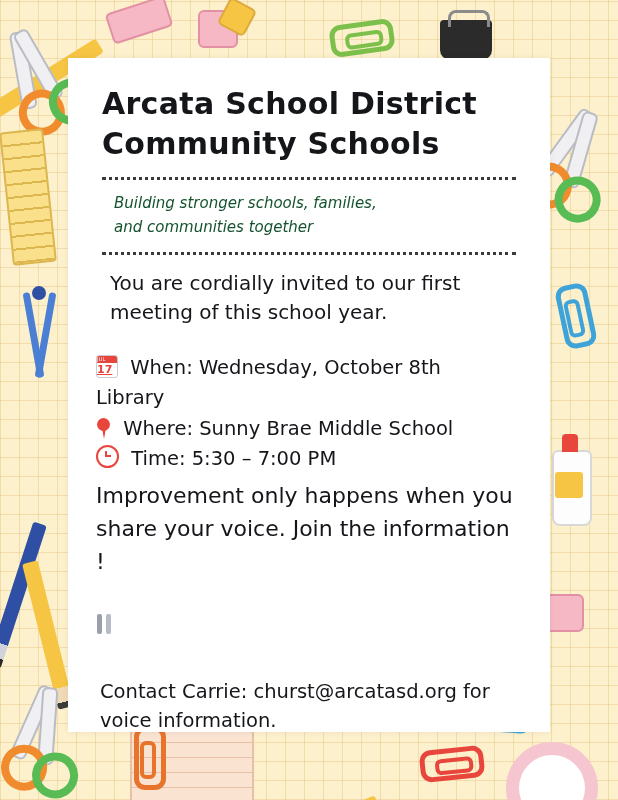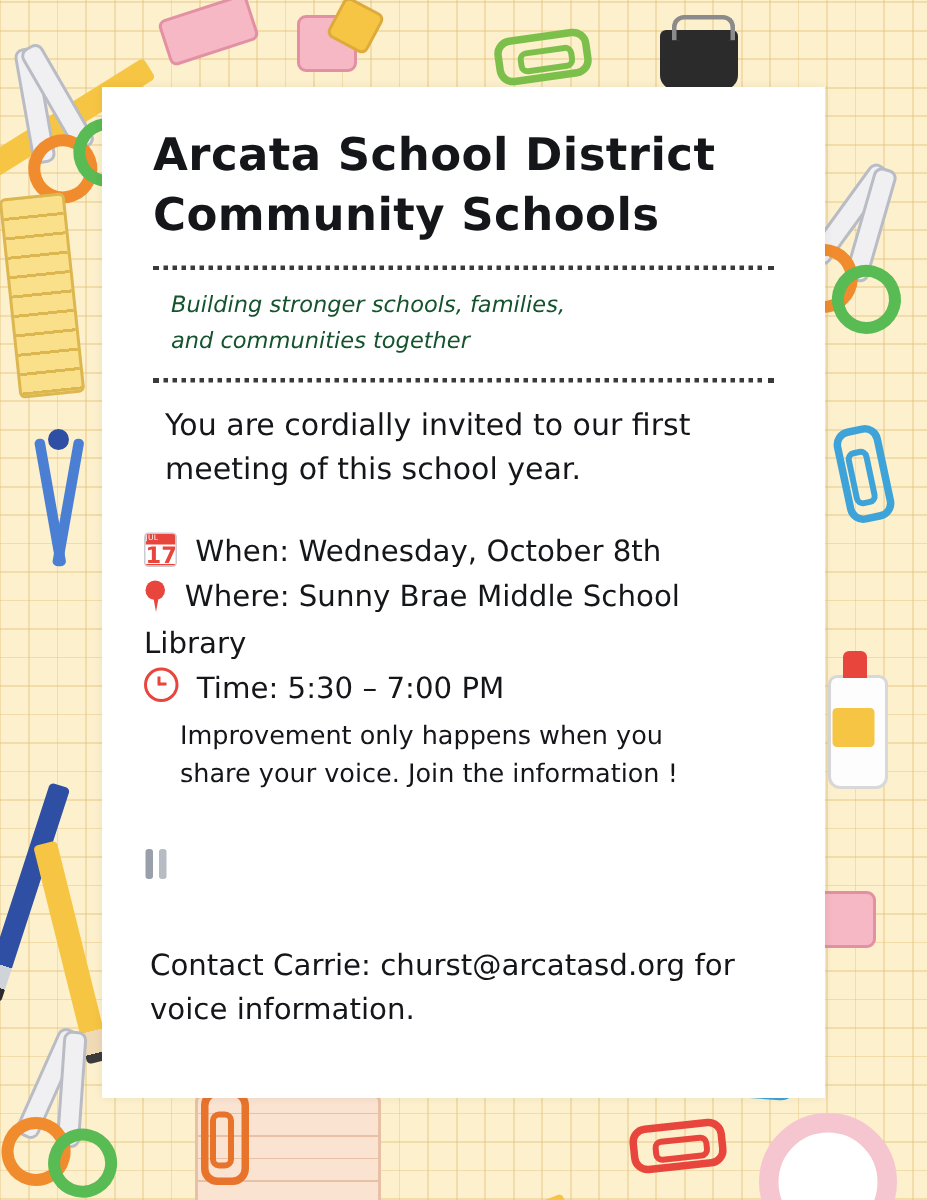--- a/index.html
+++ b/index.html
@@ -222,21 +222,21 @@
   .cal .top {
     position: absolute; left: 0; top: 0; right: 0; height: 7px;
     background: #e8453c;
     color: #fff;
     font-size: 5px;
     line-height: 7px;
     letter-spacing: 0.2px;
   }
   .cal .num {
     position: absolute; left: 0; right: 0; top: 7px;
-    font-size: 15px;
+    font-size: 11px;
     line-height: 14px;
     color: #e8453c;
     font-weight: bold;
     text-decoration: underline;
   }
 
   
   .pin {
     display: inline-block;
     width: 15px; height: 21px;
@@ -297,23 +297,23 @@
     position: absolute;
     top: 0;
     width: 5px; height: 20px;
     background: #9aa0ab;
     border-radius: 2px;
   }
   .cutlery .fork { left: 1px; }
   .cutlery .knife { left: 10px; background: #b6bbc4; }
 
   .statement {
-    font-size: 17px;
+    font-size: 22px;
     line-height: 1.5;
-    margin: 4px 8px 0 24px;
+    margin: 4px 8px 0 0;
     color: #15161a;
   }
 
   .dinner {
     margin-top: 34px;
     font-size: 19.5px;
     color: #15161a;
   }
 
   .contact {
@@ -466,27 +466,27 @@
       <div class="details">
 
         <div class="detail-row">
           <span class="cal">
             <span class="top">JUL</span>
             <span class="num">17</span>
           </span>
           <span>When:  Wednesday,  October 8th</span>
         </div>
 
+        <div class="detail-row">Library</div>
+
         <div class="detail-row">
           <span class="pin"></span>
           <span>Where: Sunny Brae Middle School</span>
         </div>
 
-        <div class="detail-row">Library</div>
-
         <div class="detail-row">
           <span class="clock"></span>
           <span>Time: 5:30 – 7:00 PM</span>
         </div>
       </div>
 
       <div class="statement">
         <span>Improvement only happens when you</span><br>
         <span>share your voice.  Join the information !</span>
       </div>

